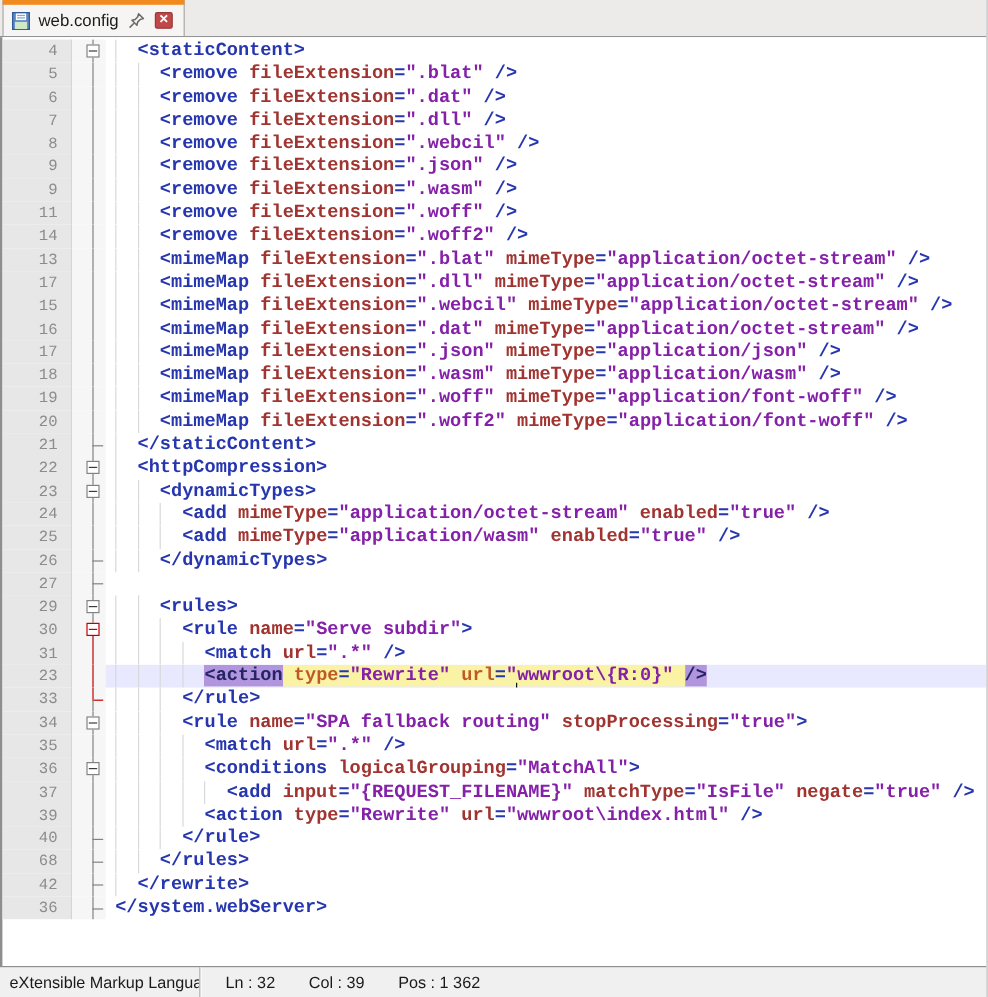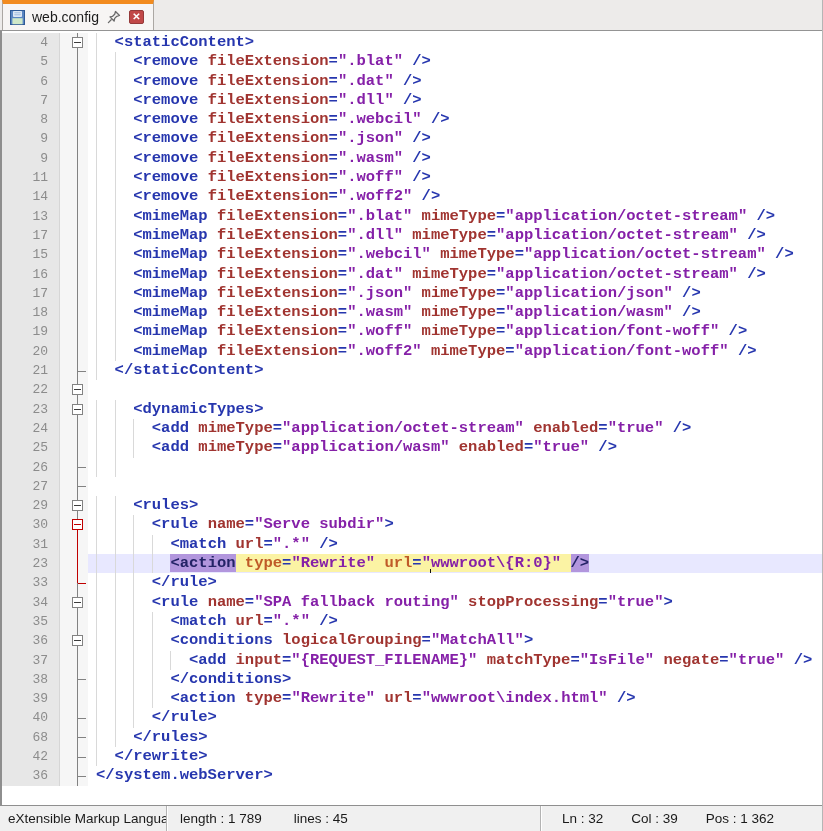--- a/index.html
+++ b/index.html
@@ -223,20 +223,21 @@
           <span class="ftick"></span>
         </div>
         <div class="code-content"><span class="guide" style="left: 8px;"></span><span class="segs"><span class="sg-p">  </span><span class="sg-t">&lt;/staticContent&gt;</span></span></div>
       </div>
       <div class="row">
         <div class="gut-num">22</div>
         <div class="gut-fold">
           <span class="fl"></span>
           <span class="fbox"></span>
         </div>
+        <div class="code-content"><span class="guide" style="left: 8px;"></span><span class="segs"><span class="sg-p">  </span><span class="sg-t">&lt;httpCompression&gt;</span></span></div>
       </div>
       <div class="row">
         <div class="gut-num">23</div>
         <div class="gut-fold">
           <span class="fl"></span>
           <span class="fbox"></span>
         </div>
         <div class="code-content"><span class="guide" style="left: 8px;"></span><span class="guide" style="left: 26.6px;"></span><span class="segs"><span class="sg-p">    </span><span class="sg-t">&lt;dynamicTypes&gt;</span></span></div>
       </div>
       <div class="row">
@@ -252,21 +253,21 @@
           <span class="fl"></span>
         </div>
         <div class="code-content"><span class="guide" style="left: 8px;"></span><span class="guide" style="left: 26.6px;"></span><span class="guide" style="left: 45.2px;"></span><span class="segs"><span class="sg-p">      </span><span class="sg-t">&lt;add </span><span class="sg-a">mimeType</span><span class="sg-t">=</span><span class="sg-s">"application/wasm"</span><span class="sg-t"> </span><span class="sg-a">enabled</span><span class="sg-t">=</span><span class="sg-s">"true"</span><span class="sg-t"> /&gt;</span></span></div>
       </div>
       <div class="row">
         <div class="gut-num">26</div>
         <div class="gut-fold">
           <span class="fl"></span>
           <span class="ftick"></span>
         </div>
-        <div class="code-content"><span class="guide" style="left: 8px;"></span><span class="guide" style="left: 26.6px;"></span></div>
+        <div class="code-content"><span class="guide" style="left: 8px;"></span><span class="guide" style="left: 26.6px;"></span><span class="segs"><span class="sg-p">    </span><span class="sg-t">&lt;/dynamicTypes&gt;</span></span></div>
       </div>
       <div class="row">
         <div class="gut-num">27</div>
         <div class="gut-fold">
           <span class="fl"></span>
           <span class="ftick"></span>
         </div>
       </div>
       <div class="row">
         <div class="gut-num">29</div>
@@ -332,28 +333,20 @@
         <div class="code-content"><span class="guide" style="left: 8px;"></span><span class="guide" style="left: 26.6px;"></span><span class="guide" style="left: 45.2px;"></span><span class="guide" style="left: 63.8px;"></span><span class="segs"><span class="sg-p">        </span><span class="sg-t">&lt;conditions </span><span class="sg-a">logicalGrouping</span><span class="sg-t">=</span><span class="sg-s">"MatchAll"</span><span class="sg-t">&gt;</span></span></div>
       </div>
       <div class="row">
         <div class="gut-num">37</div>
         <div class="gut-fold">
           <span class="fl"></span>
         </div>
         <div class="code-content"><span class="guide" style="left: 8px;"></span><span class="guide" style="left: 26.6px;"></span><span class="guide" style="left: 45.2px;"></span><span class="guide" style="left: 63.8px;"></span><span class="guide" style="left: 82.4px;"></span><span class="segs"><span class="sg-p">          </span><span class="sg-t">&lt;add </span><span class="sg-a">input</span><span class="sg-t">=</span><span class="sg-s">"{REQUEST_FILENAME}"</span><span class="sg-t"> </span><span class="sg-a">matchType</span><span class="sg-t">=</span><span class="sg-s">"IsFile"</span><span class="sg-t"> </span><span class="sg-a">negate</span><span class="sg-t">=</span><span class="sg-s">"true"</span><span class="sg-t"> /&gt;</span></span></div>
       </div>
       <div class="row">
-        <div class="gut-num">38</div>
-        <div class="gut-fold">
-          <span class="fl"></span>
-          <span class="ftick"></span>
-        </div>
-        <div class="code-content"><span class="guide" style="left: 8px;"></span><span class="guide" style="left: 26.6px;"></span><span class="guide" style="left: 45.2px;"></span><span class="guide" style="left: 63.8px;"></span><span class="segs"><span class="sg-p">        </span><span class="sg-t">&lt;/conditions&gt;</span></span></div>
-      </div>
-      <div class="row">
         <div class="gut-num">39</div>
         <div class="gut-fold">
           <span class="fl"></span>
         </div>
         <div class="code-content"><span class="guide" style="left: 8px;"></span><span class="guide" style="left: 26.6px;"></span><span class="guide" style="left: 45.2px;"></span><span class="guide" style="left: 63.8px;"></span><span class="segs"><span class="sg-p">        </span><span class="sg-t">&lt;action </span><span class="sg-a">type</span><span class="sg-t">=</span><span class="sg-s">"Rewrite"</span><span class="sg-t"> </span><span class="sg-a">url</span><span class="sg-t">=</span><span class="sg-s">"wwwroot\index.html"</span><span class="sg-t"> /&gt;</span></span></div>
       </div>
       <div class="row">
         <div class="gut-num">40</div>
         <div class="gut-fold">
           <span class="fl"></span>
@@ -384,23 +377,19 @@
           <span class="ftick"></span>
         </div>
         <div class="code-content"><span class="segs"><span class="sg-p"></span><span class="sg-t">&lt;/system.webServer&gt;</span></span></div>
       </div>
     </div>
 </div>
 
 <div class="statusbar">
   <div class="st-sec st1">
     <span>eXtensible Markup Language file</span>
-  </div>
-  <div class="st-sec st2">
-    <span>length : 1 789</span>
-    <span>lines : 45</span>
   </div>
   <div class="st-sec st3">
     <span>Ln : 32</span>
     <span>Col : 39</span>
     <span>Pos : 1 362</span>
   </div>
 </div>
 
 </body></html>

